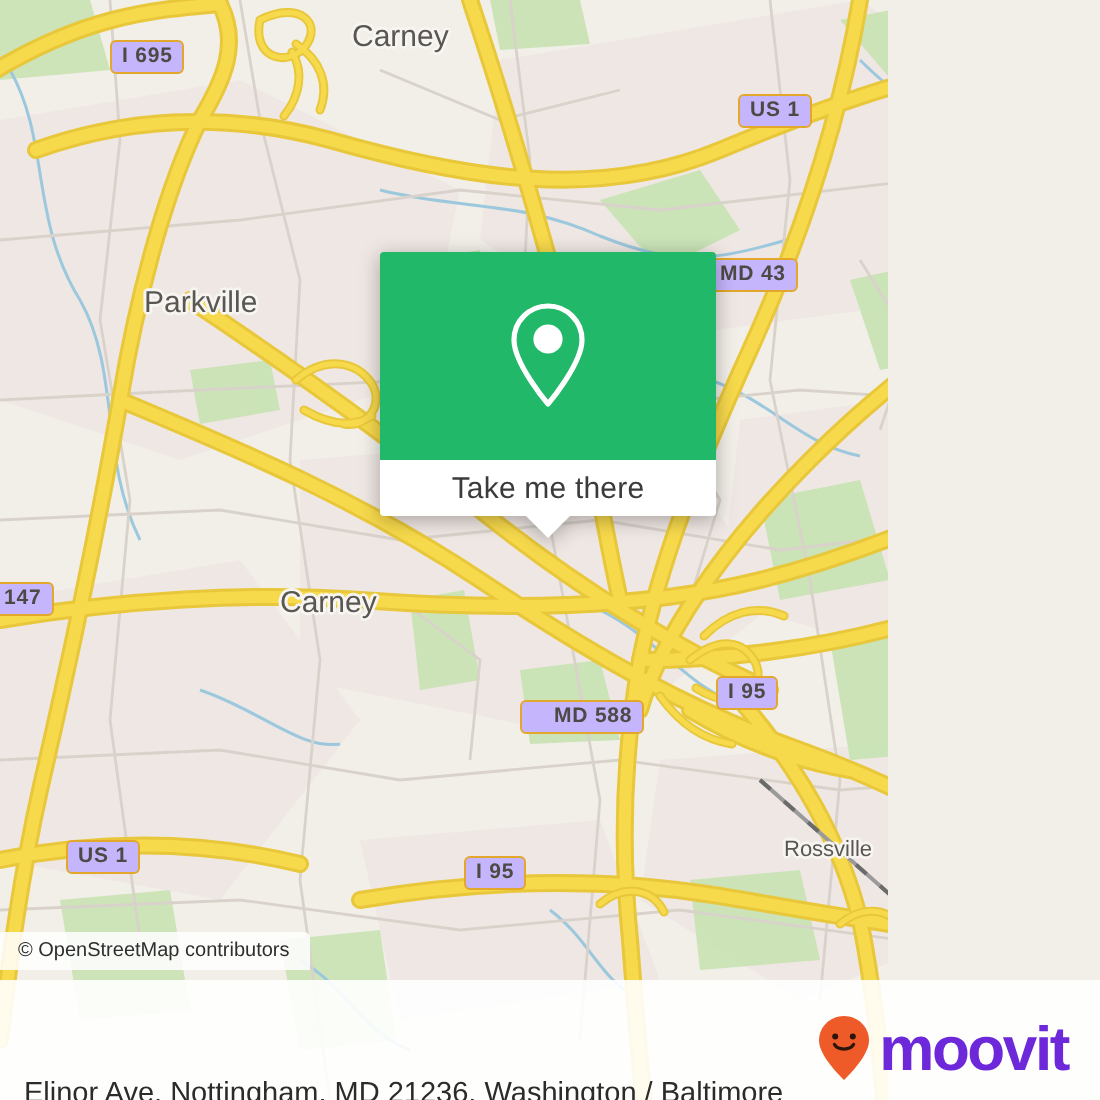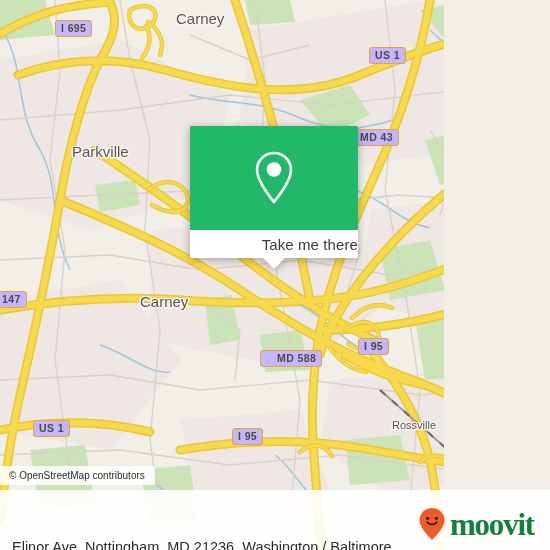--- a/index.html
+++ b/index.html
@@ -45,21 +45,21 @@
     position:absolute;left:190px;top:126px;width:168px;
     filter:drop-shadow(0 2px 5px rgba(0,0,0,.30));
   }
   #callout-head{
     height:104px;background:#22B86A;
     border-radius:2px 2px 0 0;
     display:flex;align-items:center;justify-content:center;
   }
   #callout-foot{
     height:28px;background:#FFFFFF;
-    display:flex;align-items:center;justify-content:flex-end;
+    display:flex;align-items:center;justify-content:center;
     position:relative;border-radius:0 0 2px 2px;
   }
   #callout-label{
     font-size:15px;color:#3b3b3b;letter-spacing:.1px;
   }
   #callout-tail{
     position:absolute;left:50%;top:100%;margin-left:-11px;
     width:0;height:0;
     border-left:11px solid transparent;
     border-right:11px solid transparent;
@@ -87,22 +87,22 @@
     padding:0 6px 0 12px;
     font-size:14.5px;line-height:21px;color:#2b2b2b;
     max-width:392px;
   }
   #logo{
     position:absolute;right:16px;top:50%;transform:translateY(-50%);
     display:flex;align-items:center;gap:4px;
   }
   #logo-mark{width:28px;height:34px;display:block;}
   #logo-text{
-    font-size:31px;font-weight:bold;color:#15803d;letter-spacing:-1.2px;
-    font-family:Liberation Serif, serif;
+    font-size:31px;font-weight:bold;color:#6d28d9;letter-spacing:-1.2px;
+    font-family:Liberation Sans, sans-serif;
     line-height:31px;
   }
 </style>
 </head>
 <body>
 
 <div id="stage">
 
   <div id="map">
     <svg width="550" height="550" viewBox="0 0 550 550">

